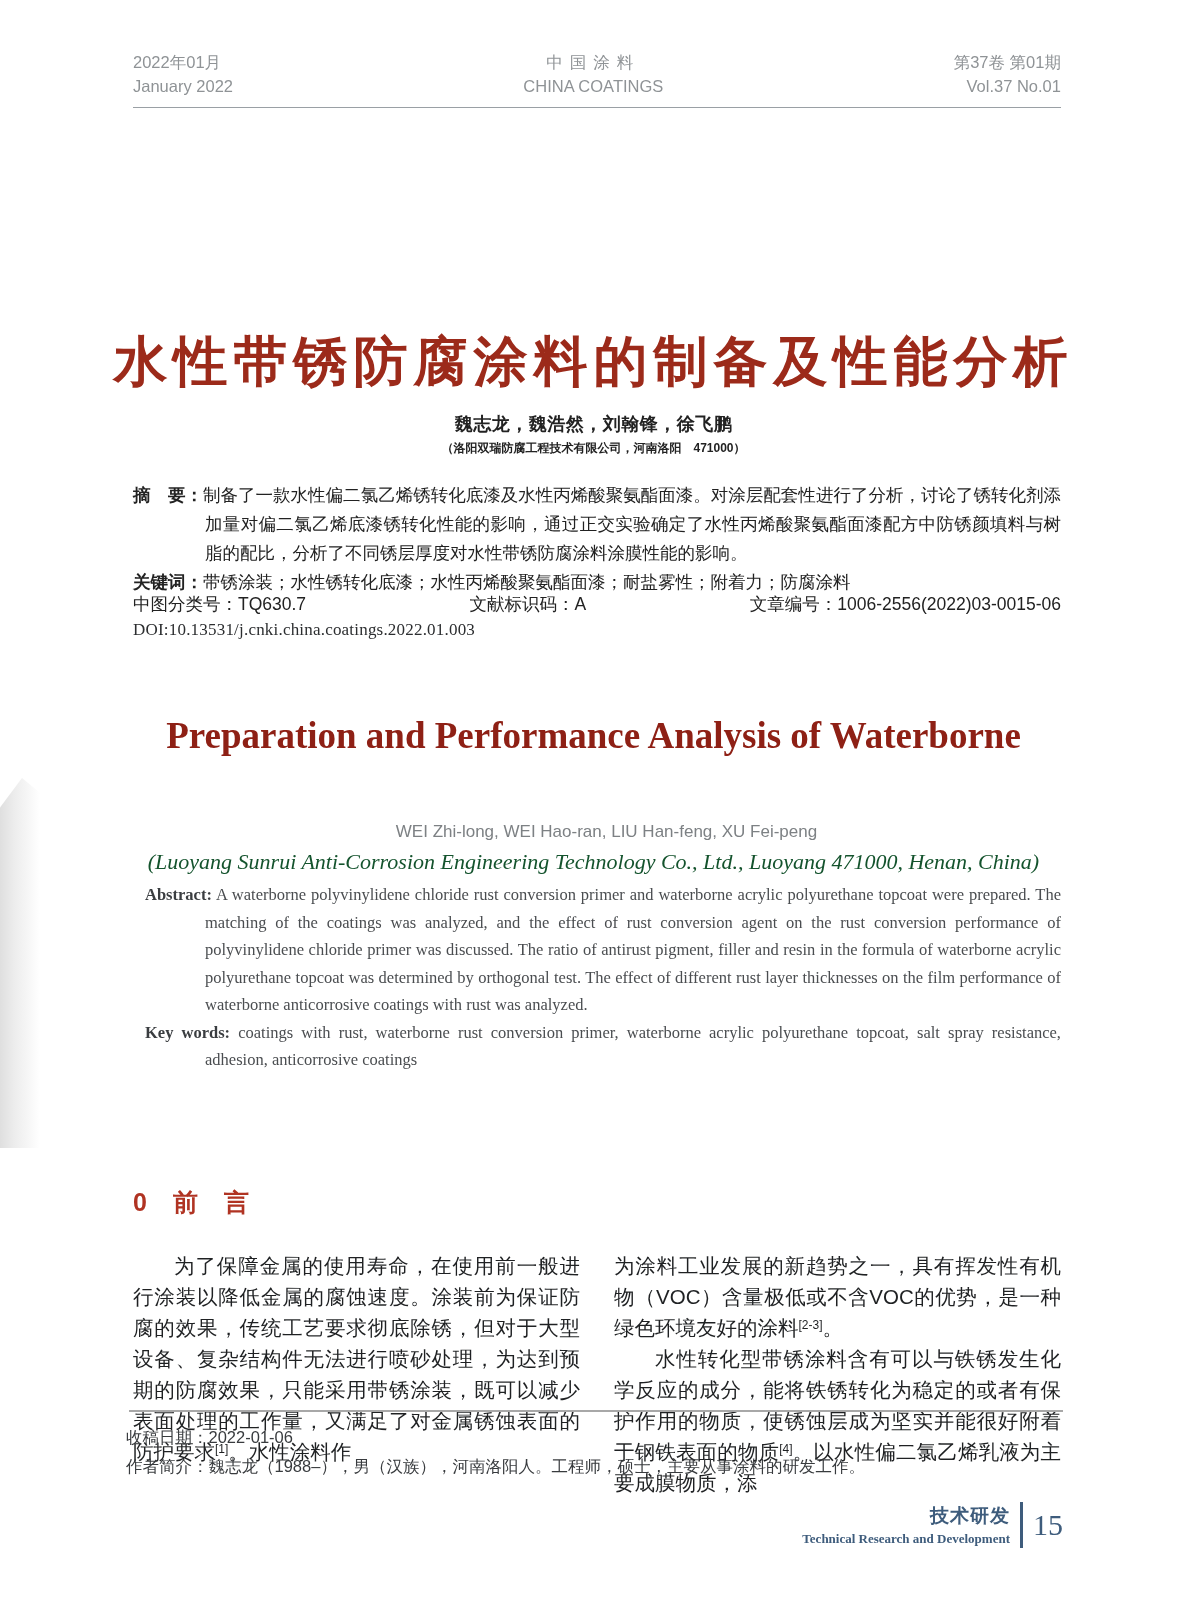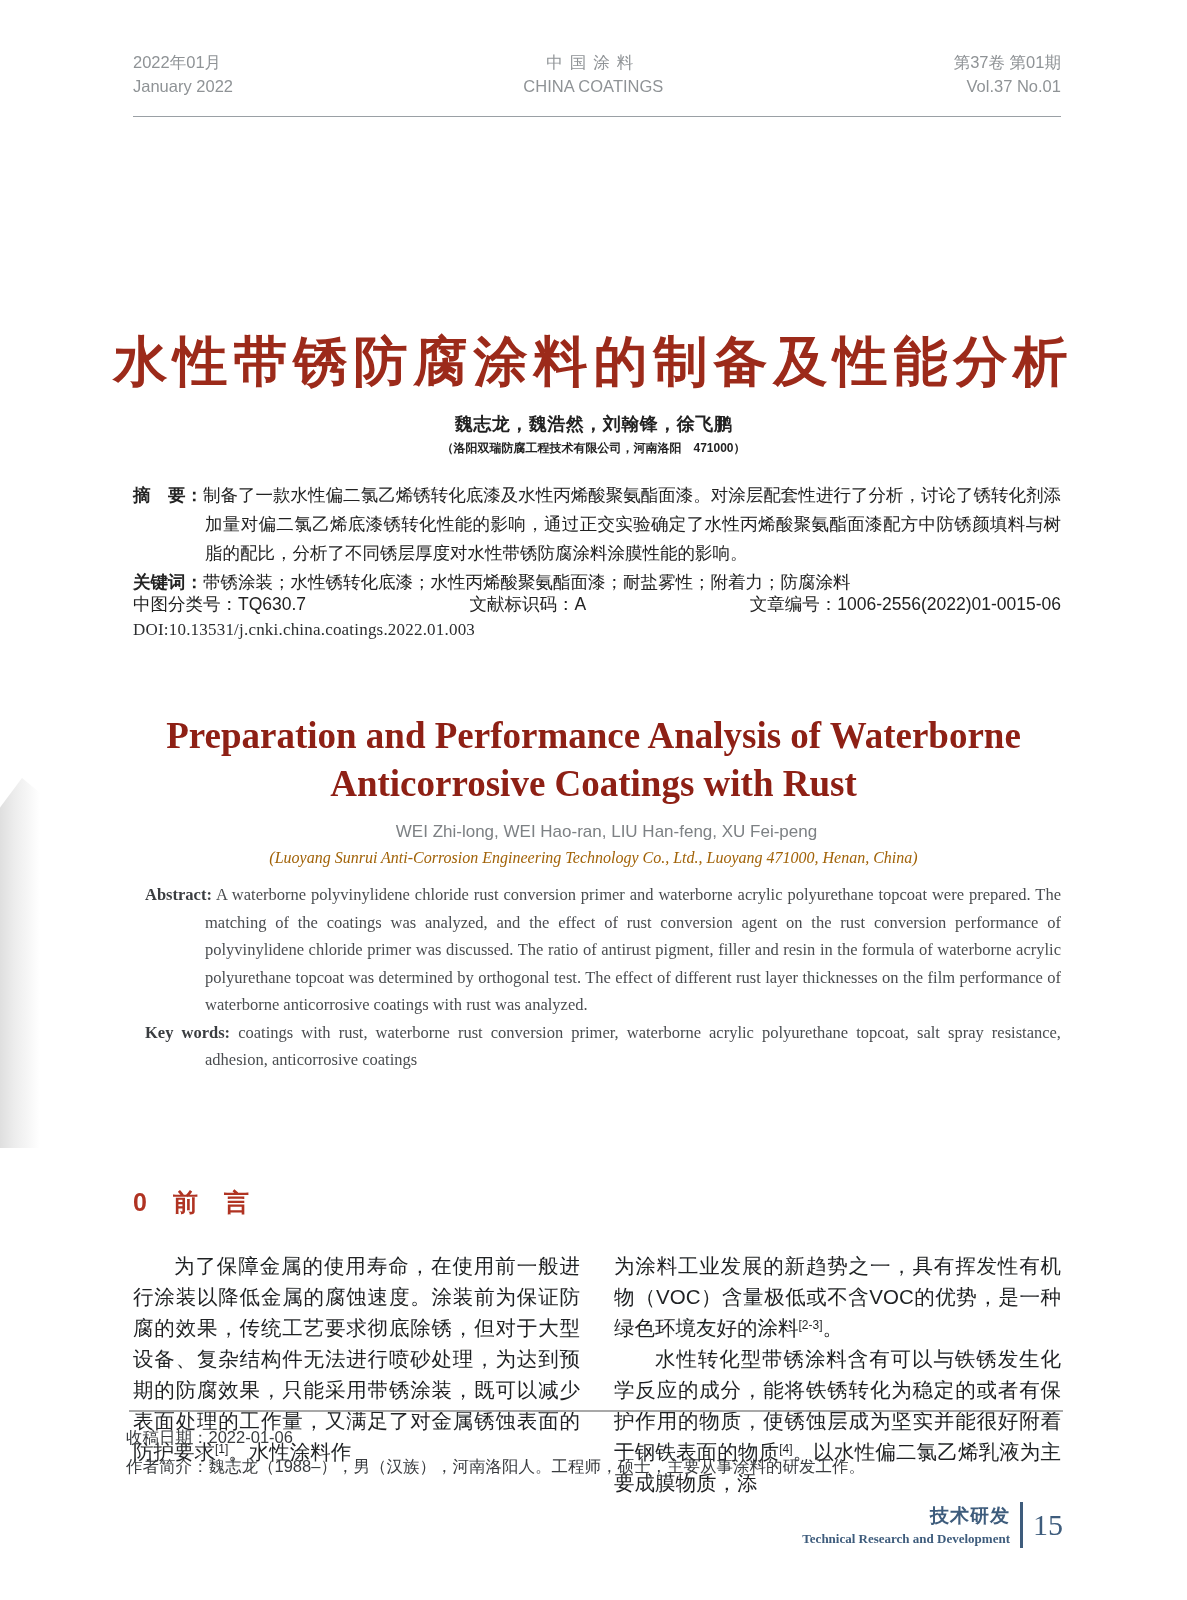--- a/index.html
+++ b/index.html
@@ -16,21 +16,21 @@
     position:absolute;left:0;top:778px;width:40px;height:370px;
     background:linear-gradient(90deg,#d9d9d9 0%,#e9e9e9 35%,rgba(255,255,255,0) 100%);
     clip-path:polygon(0 8%,55% 0,100% 4%,100% 100%,0 100%);
     opacity:.85;
   }
   
   .header{
     position:absolute;top:50px;left:133px;width:928px;
     display:flex;justify-content:space-between;align-items:flex-start;
     color:#8f9396;font-size:16.5px;line-height:24px;
-    border-bottom:1.5px solid #9aa0a5;padding-bottom:18px;
+    border-bottom:1.5px solid #9aa0a5;padding-bottom:9px;
   }
   .header .h-col{white-space:nowrap;}
   .h-left{text-align:left;}
   .h-center{text-align:center;}
   .h-center .zh{letter-spacing:7px;}
   .h-right{text-align:right;}
   
   .title-zh{
     position:absolute;top:326px;left:0;width:100%;
     text-align:center;color:#9c2a1a;
@@ -69,21 +69,21 @@
     font-family:"Liberation Serif","DejaVu Serif",serif;
     font-size:37px;line-height:48px;font-weight:bold;color:#8e2015;
   }
   .authors-en{
     position:absolute;top:822px;left:0;width:100%;text-align:center;
     font-size:17px;color:#7d8184;padding-left:13px;
   }
   .affil-en{
     position:absolute;top:849px;left:0;width:100%;text-align:center;
     font-family:"Liberation Serif","DejaVu Serif",serif;
-    font-style:italic;font-size:16px;color:#a16207;
+    font-style:italic;font-size:22px;color:#14532d;
   }
   
   .abs-en{
     position:absolute;top:881px;left:133px;width:928px;
     font-family:"Liberation Serif","DejaVu Serif",serif;
     font-size:16.5px;line-height:27.5px;text-align:justify;color:#4a4d50;
   }
   .abs-en .lbl{font-weight:bold;color:#3a3d40;font-family:"Liberation Serif","DejaVu Serif",serif;margin-left:12px;}
   .kw-en{margin-top:3px;}
   
@@ -153,27 +153,26 @@
   <div class="affil-zh">（洛阳双瑞防腐工程技术有限公司，河南洛阳　471000）</div>
 
   <div class="abs-zh">
     <p class="hang" style="margin:0"><span class="lbl">摘　要：</span><span>制备了一款水性偏二氯乙烯锈转化底漆及水性丙烯酸聚氨酯面漆。对涂层配套性进行了分析，讨论了锈转化剂添加量对偏二氯乙烯底漆锈转化性能的影响，通过正交实验确定了水性丙烯酸聚氨酯面漆配方中防锈颜填料与树脂的配比，分析了不同锈层厚度对水性带锈防腐涂料涂膜性能的影响。</span></p>
     <p class="hang kw-zh" style="margin:0"><span class="lbl">关键词：</span><span>带锈涂装；水性锈转化底漆；水性丙烯酸聚氨酯面漆；耐盐雾性；附着力；防腐涂料</span></p>
   </div>
 
   <div class="meta-row">
     <span>中图分类号：TQ630.7</span>
     <span>文献标识码：A</span>
-    <span>文章编号：1006-2556(2022)01-0015-06</span>
+    <span>文章编号：1006-2556(2022)03-0015-06</span>
   </div>
   <div class="doi">DOI:10.13531/j.cnki.china.coatings.2022.01.003</div>
 
   <div class="title-en">
     <div>Preparation and Performance Analysis of Waterborne</div>
-    <div>Anticorrosive Coatings with Rust</div>
   </div>
   <div class="authors-en">WEI Zhi-long, WEI Hao-ran, LIU Han-feng, XU Fei-peng</div>
   <div class="affil-en">(Luoyang Sunrui Anti-Corrosion Engineering Technology Co., Ltd., Luoyang 471000, Henan, China)</div>
 
   <div class="abs-en">
     <p class="hang" style="margin:0"><span class="lbl">Abstract:</span><span> A waterborne polyvinylidene chloride rust conversion primer and waterborne acrylic polyurethane topcoat were prepared. The matching of the coatings was analyzed, and the effect of rust conversion agent on the rust conversion performance of polyvinylidene chloride primer was discussed. The ratio of antirust pigment, filler and resin in the formula of waterborne acrylic polyurethane topcoat was determined by orthogonal test. The effect of different rust layer thicknesses on the film performance of waterborne anticorrosive coatings with rust was analyzed.</span></p>
     <p class="hang kw-en" style="margin:0"><span class="lbl">Key words:</span><span> coatings with rust, waterborne rust conversion primer, waterborne acrylic polyurethane topcoat, salt spray resistance, adhesion, anticorrosive coatings</span></p>
   </div>
 
   <div class="section-head">

